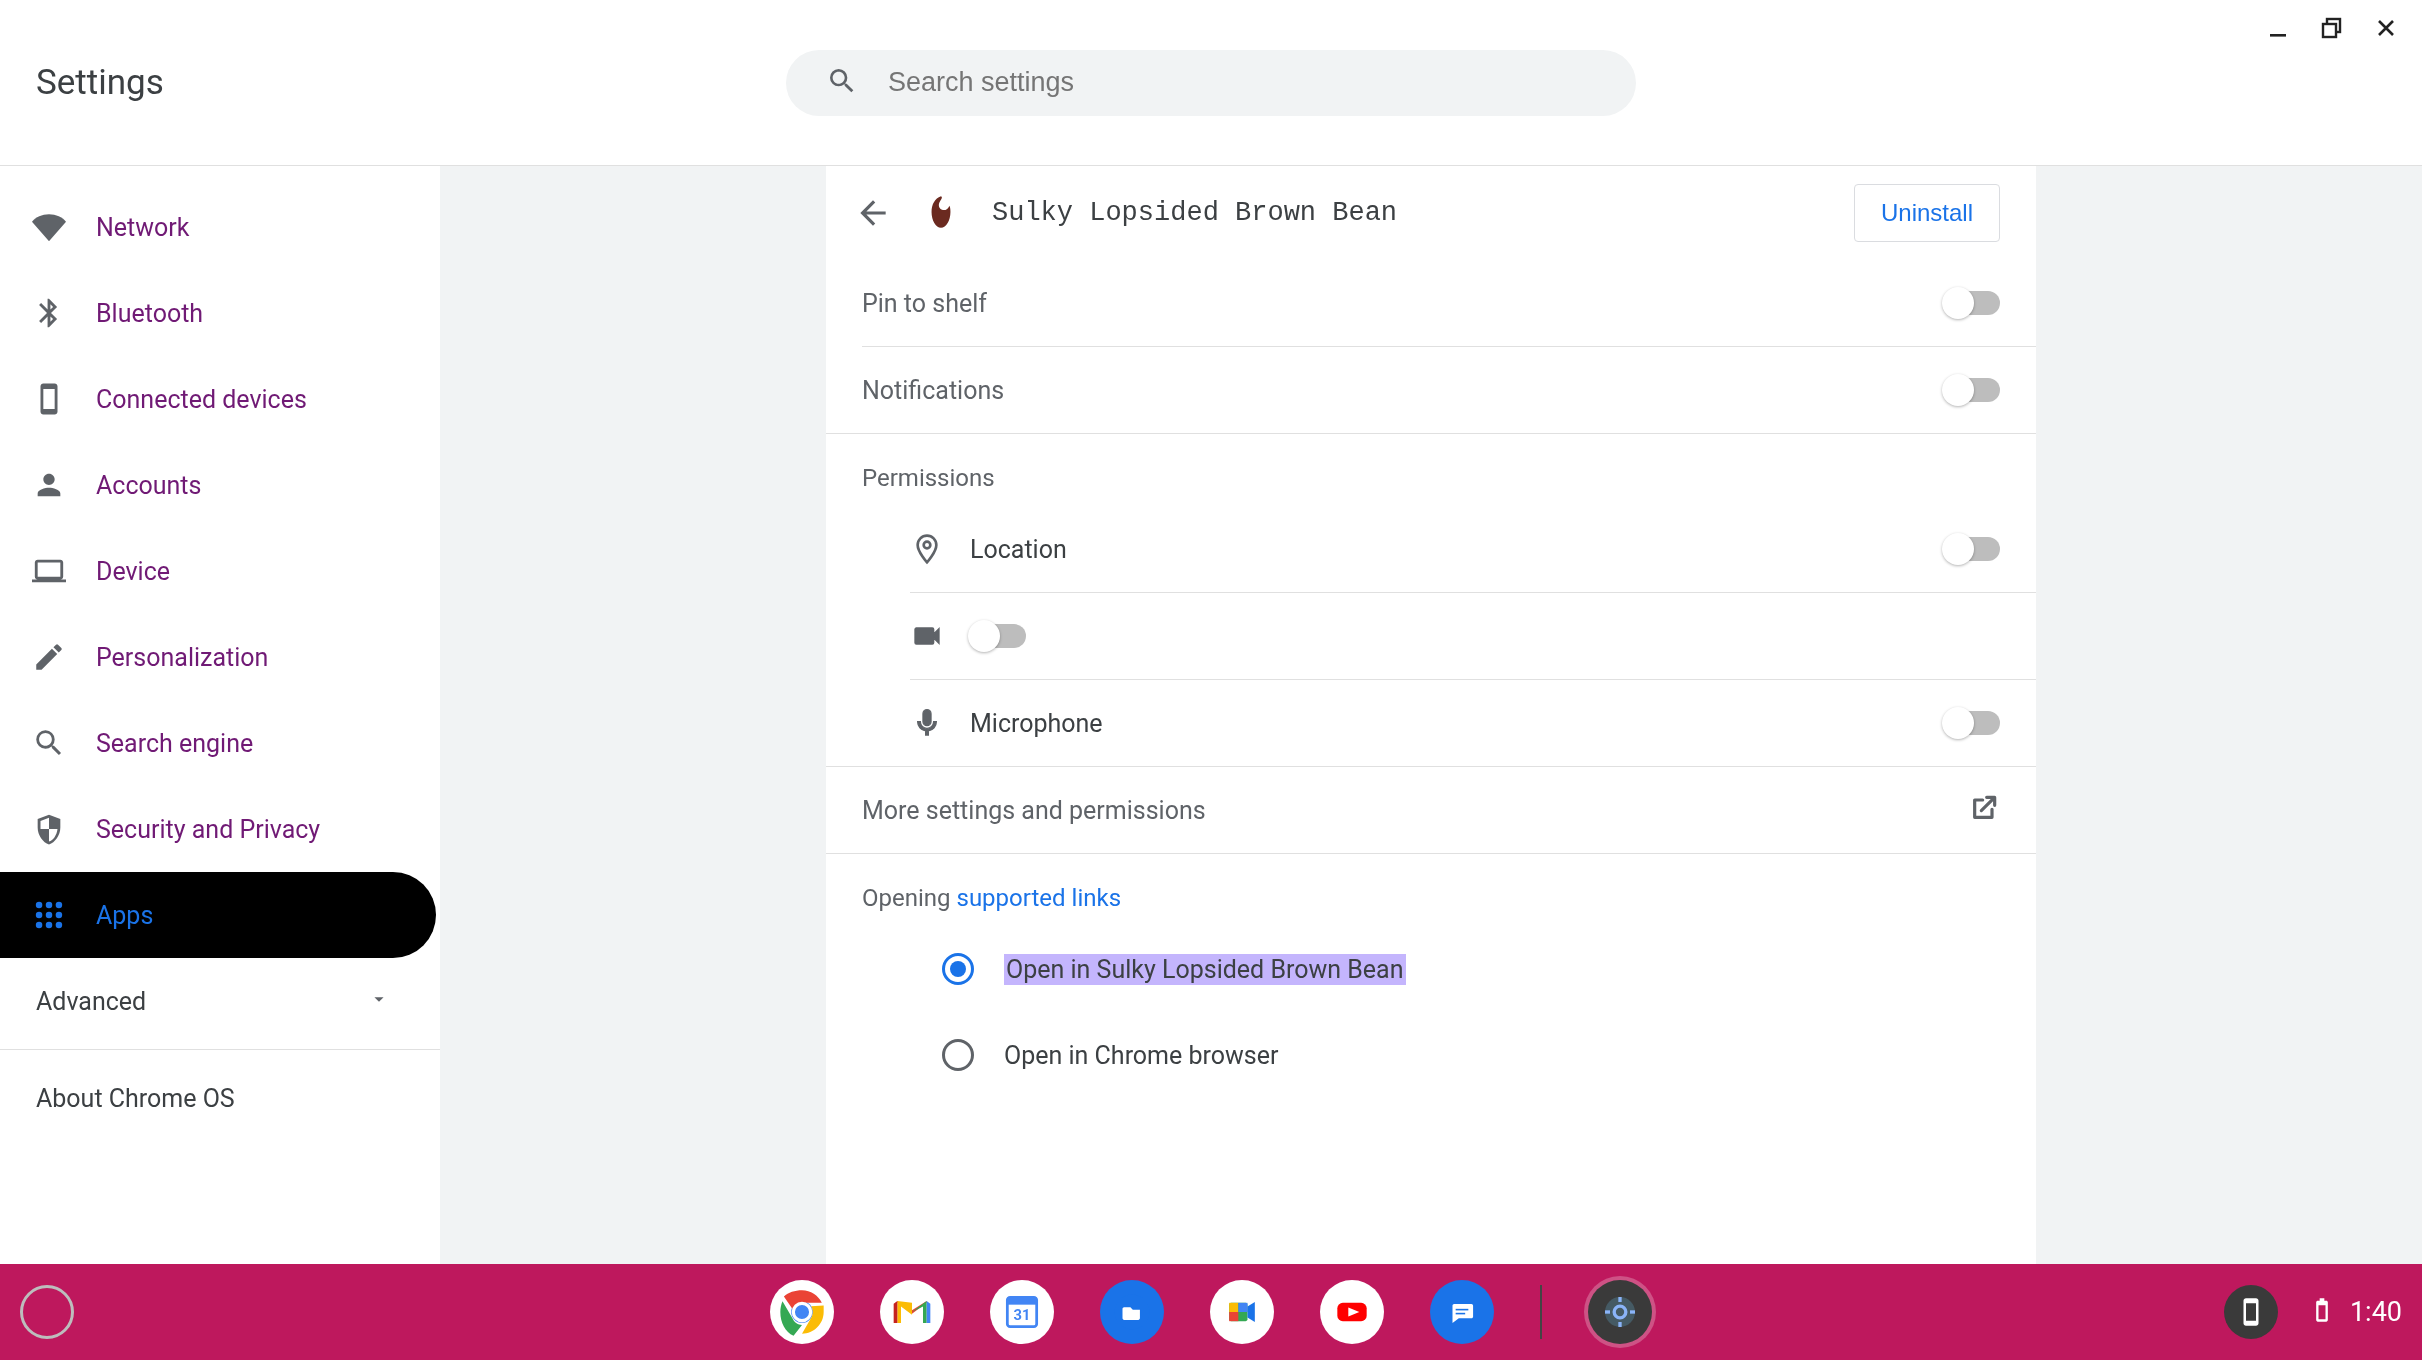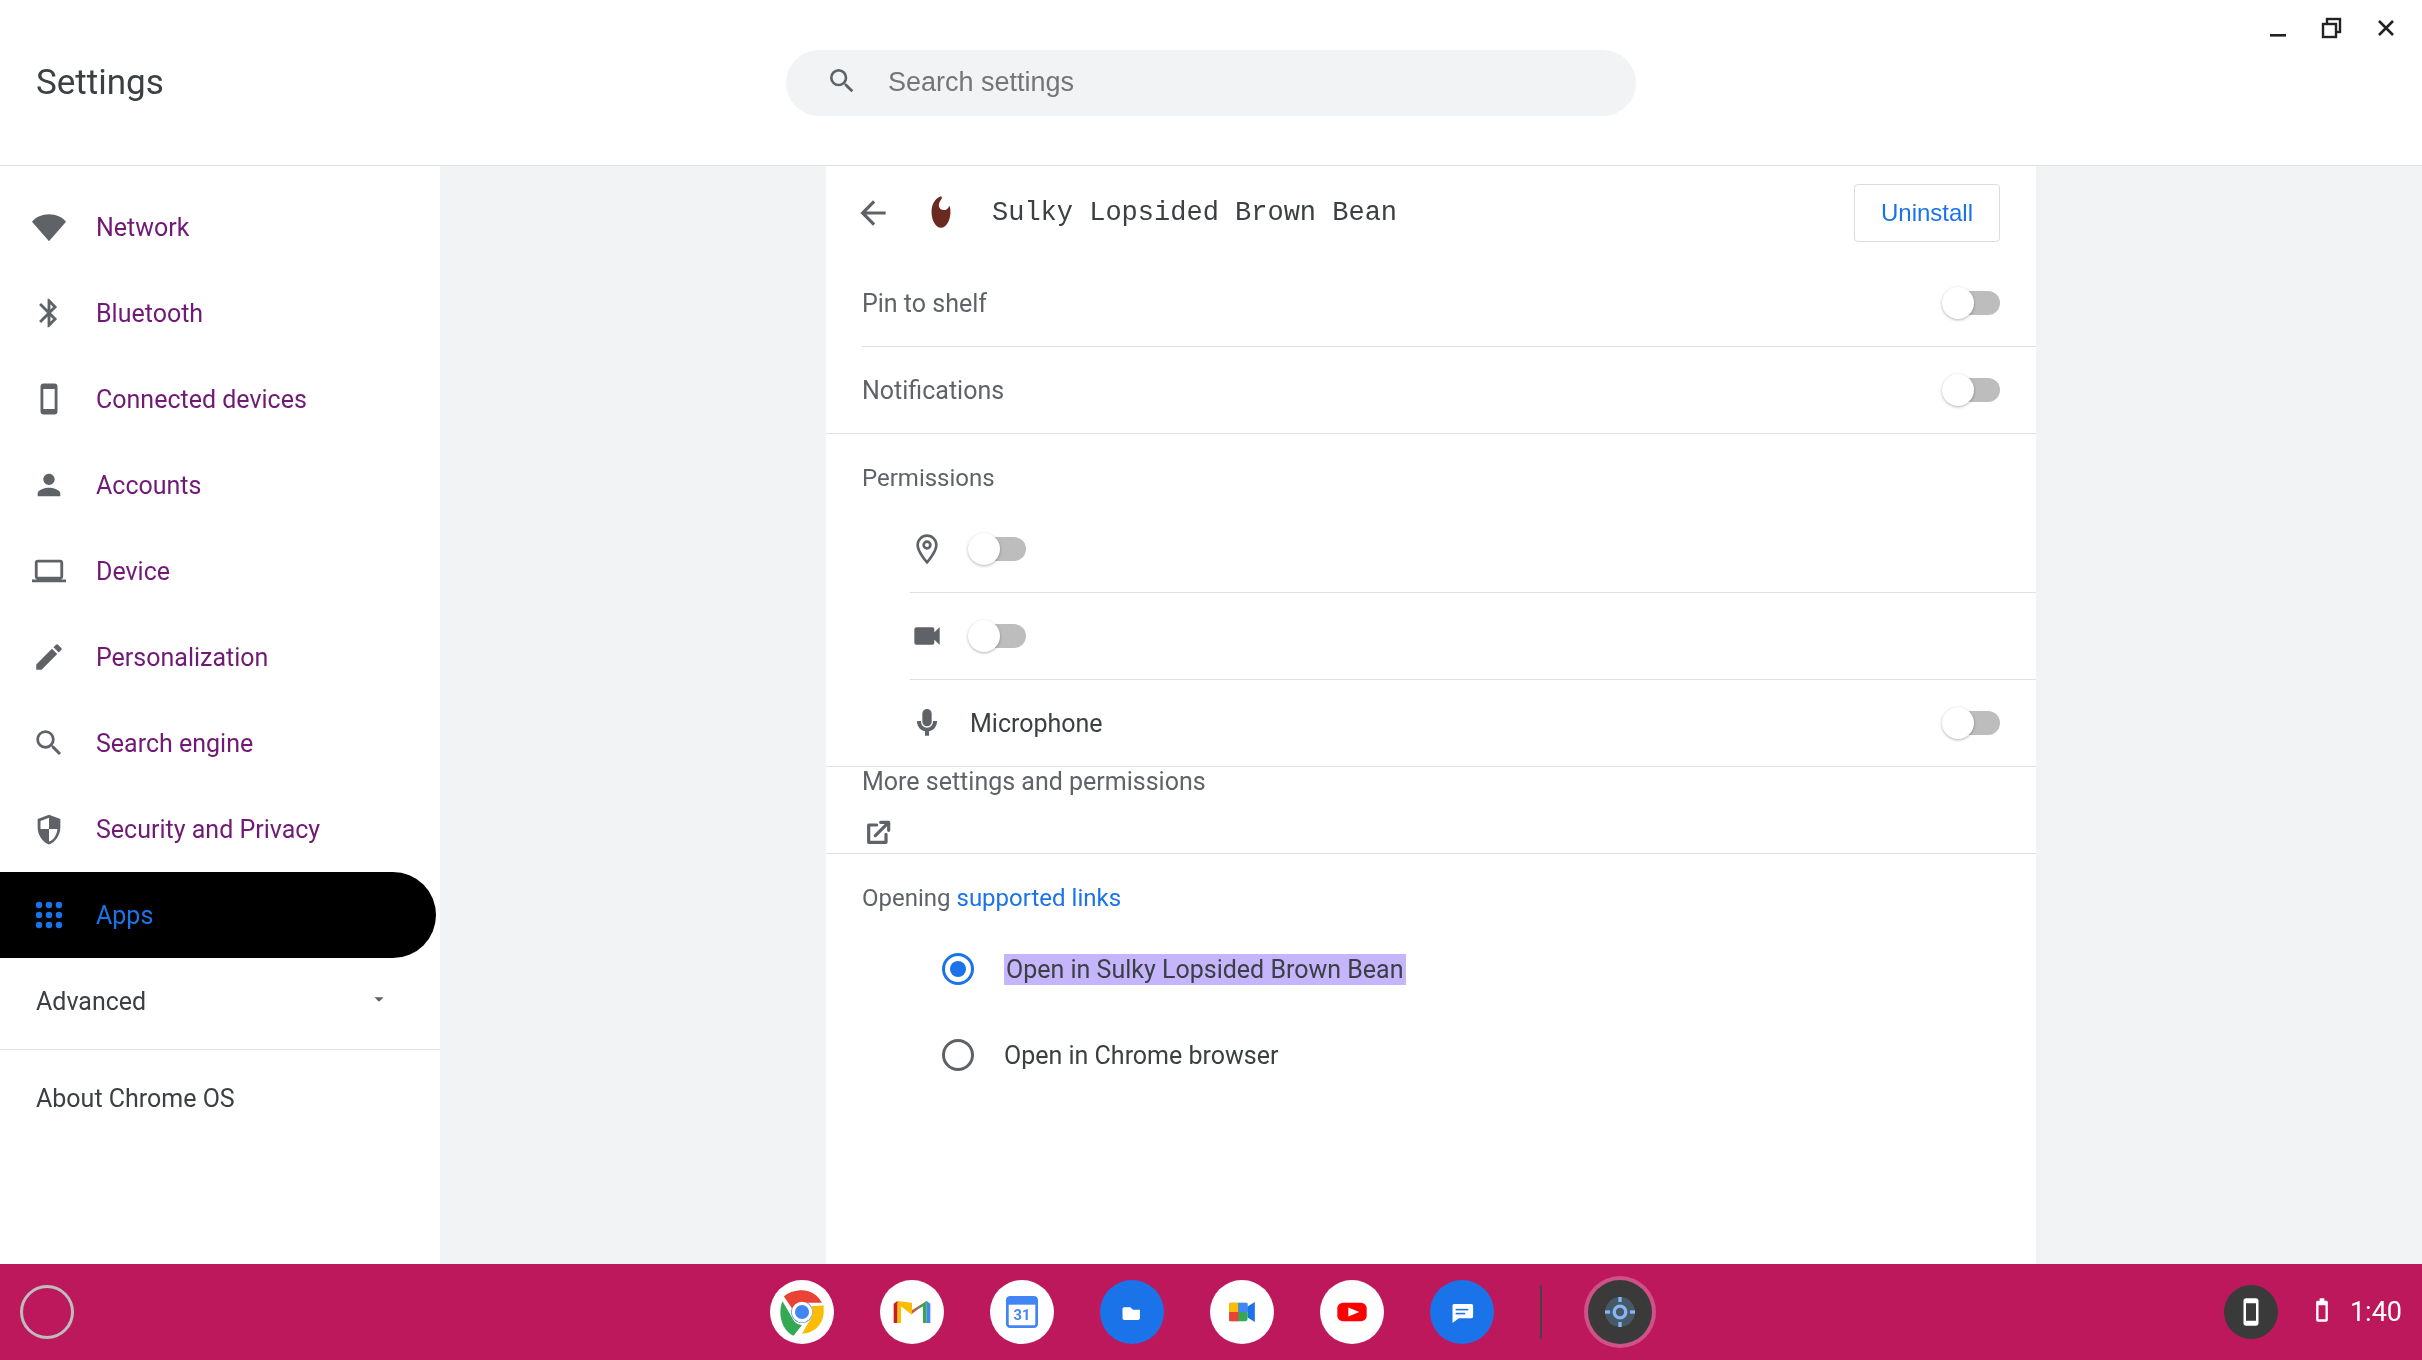--- a/index.html
+++ b/index.html
@@ -46,21 +46,21 @@
 
   .perm-row { display:flex; align-items:center; padding:0 36px 0 84px; height:86px; }
   .perm-icon { width:34px; height:34px; display:flex; align-items:center; justify-content:center; margin-right:26px; }
   .perm-icon svg { width:32px; height:32px; fill:#5f6368; stroke:#5f6368; }
   .perm-label { font-size:25px; color:#3c4043; flex:1;}
   .perm-hr { height:1px; background:#e0e0e0; margin-left:84px; }
 
   .toggle { width:56px; height:24px; background:#bdbdbd; border-radius:12px; position:relative; cursor:pointer; flex-shrink:0;}
   .toggle::after { content:''; position:absolute; left:-2px; top:-4px; width:32px; height:32px; background:#fff; border-radius:50%; box-shadow:0 1px 3px rgba(0,0,0,0.3);}
 
-  .more-row { display:flex; align-items:flex-start; padding:0 36px; height:86px; cursor:pointer;flex-direction:column;}
+  .more-row { display:flex; align-items:center; padding:0 36px; height:86px; cursor:pointer;}
   .more-row .row-label { color:#5f6368; }
   .ext-icon svg { width:32px; height:32px; fill:none; stroke:#5f6368; stroke-width:2.4;}
 
   .opening-row { padding:30px 36px 14px 36px; font-size:24px;}
   .opening-row .grey { color:#5f6368;}
   .opening-row .link { color:#1a73e8; cursor:pointer;}
 
   .radio-row { display:flex; align-items:center; padding:0 36px 0 116px; height:86px; gap:30px; cursor:pointer;}
   .radio { width:32px; height:32px; border:3px solid #5f6368; border-radius:50%; position:relative; flex-shrink:0;}
   .radio.checked { border-color:#1a73e8;}
@@ -239,20 +239,21 @@
 
       <div class="section-label">Permissions</div>
 
       <div class="perm-row">
         <span class="perm-icon">
             <svg viewBox="0 0 24 24">
               <path fill="none" stroke-width="2" d="M12 2C8.1 2 5 5.1 5 9c0 5.2 7 13 7 13s7-7.8 7-13c0-3.9-3.1-7-7-7z"></path>
               <circle cx="12" cy="9" r="2.5" fill="none" stroke-width="2"></circle>
             </svg>
           </span>
+        <div class="perm-label">Location</div>
         <div class="toggle"></div>
       </div>
       <div class="perm-hr"></div>
       <div class="perm-row">
         <span class="perm-icon">
             <svg viewBox="0 0 24 24">
               <path fill="#5f6368" d="M17 10.5V7c0-.55-.45-1-1-1H4c-.55 0-1 .45-1 1v10c0 .55.45 1 1 1h12c.55 0 1-.45 1-1v-3.5l4 4v-11l-4 4z"></path>
             </svg>
           </span>
         <div class="toggle"></div>

